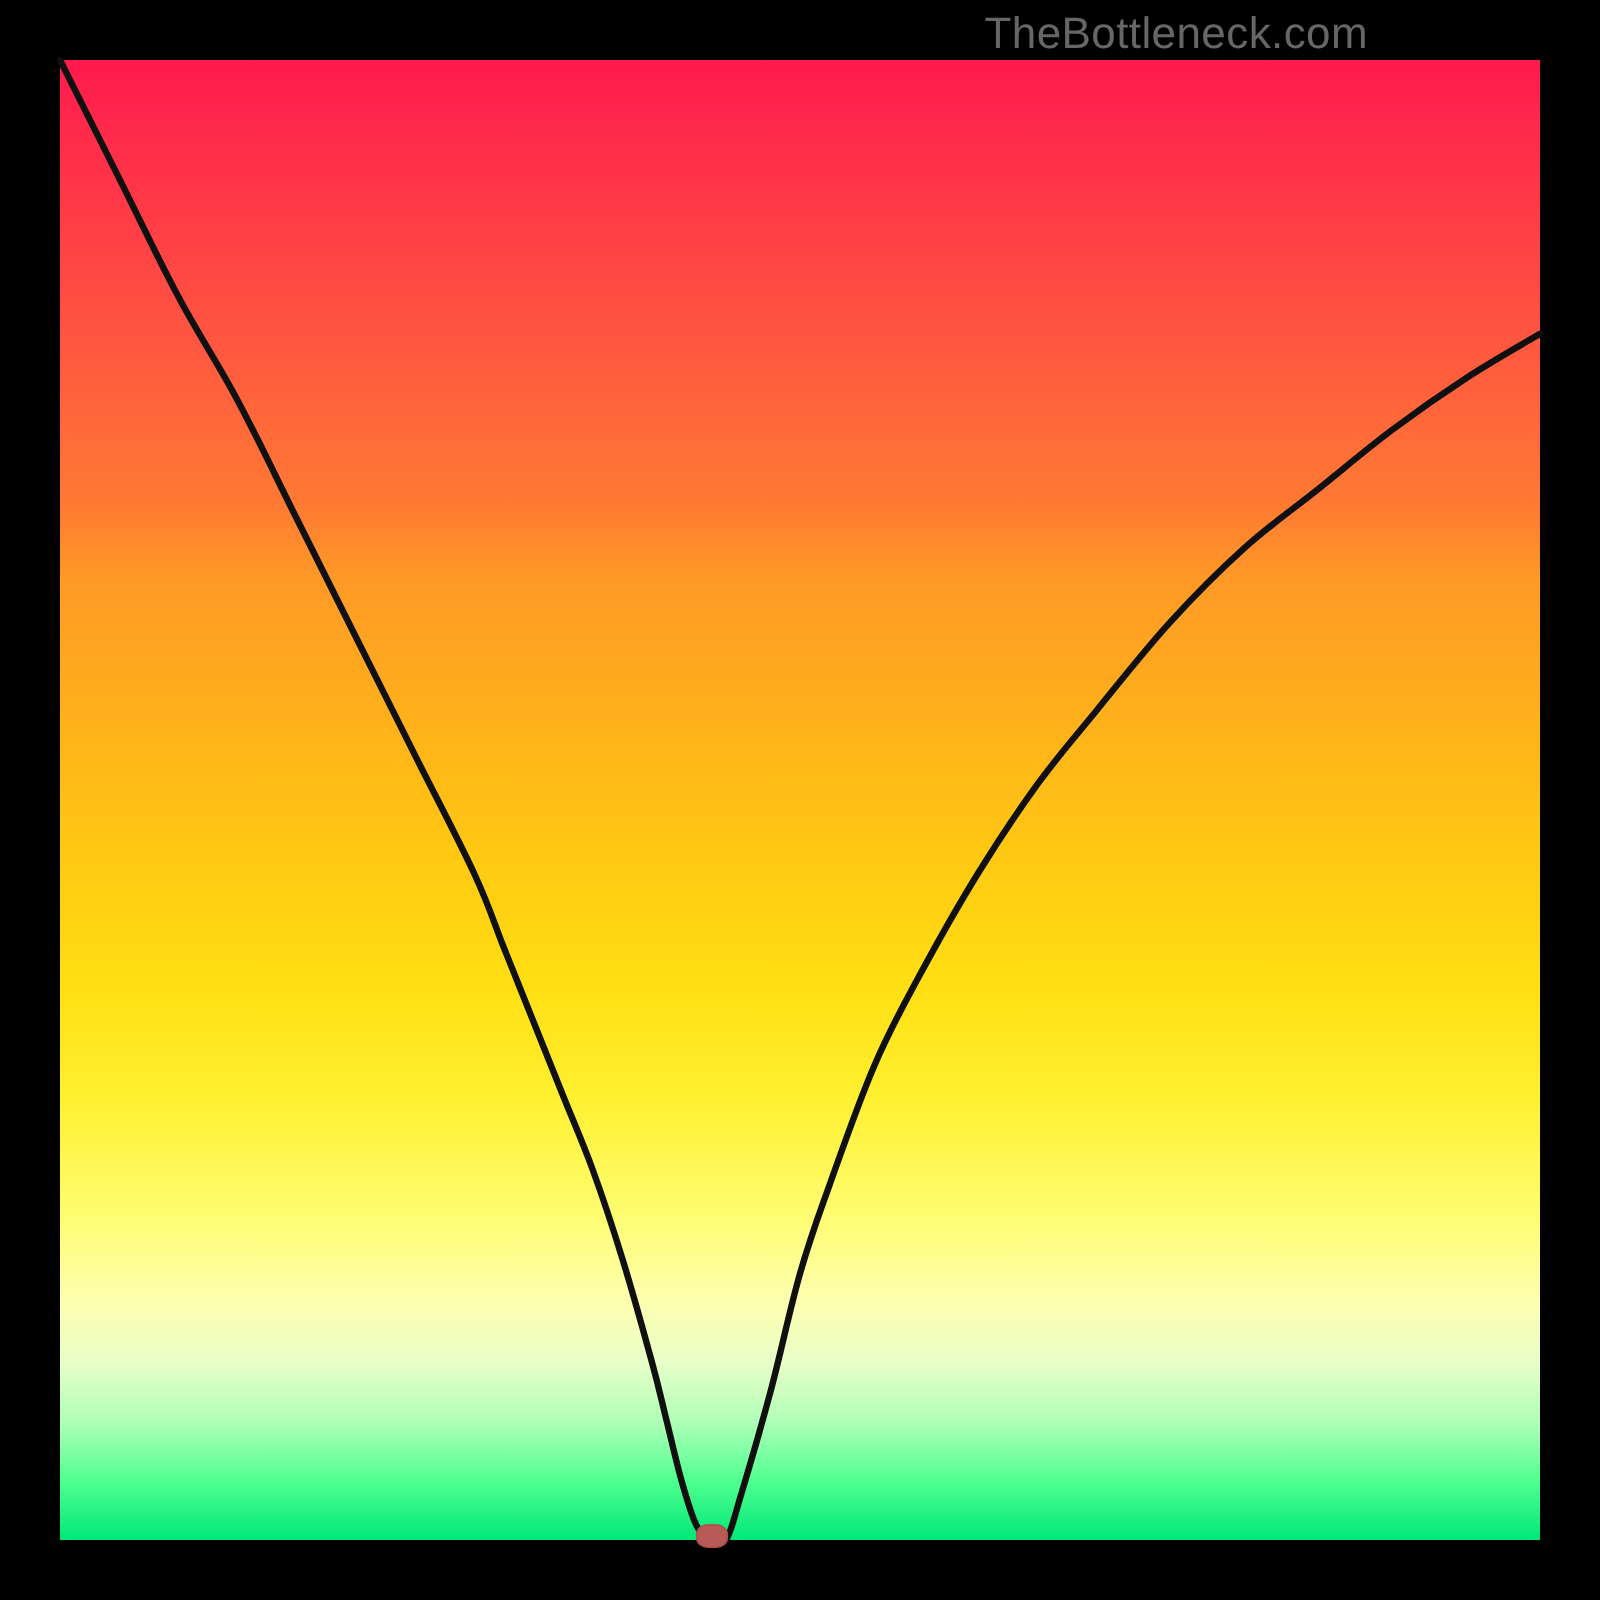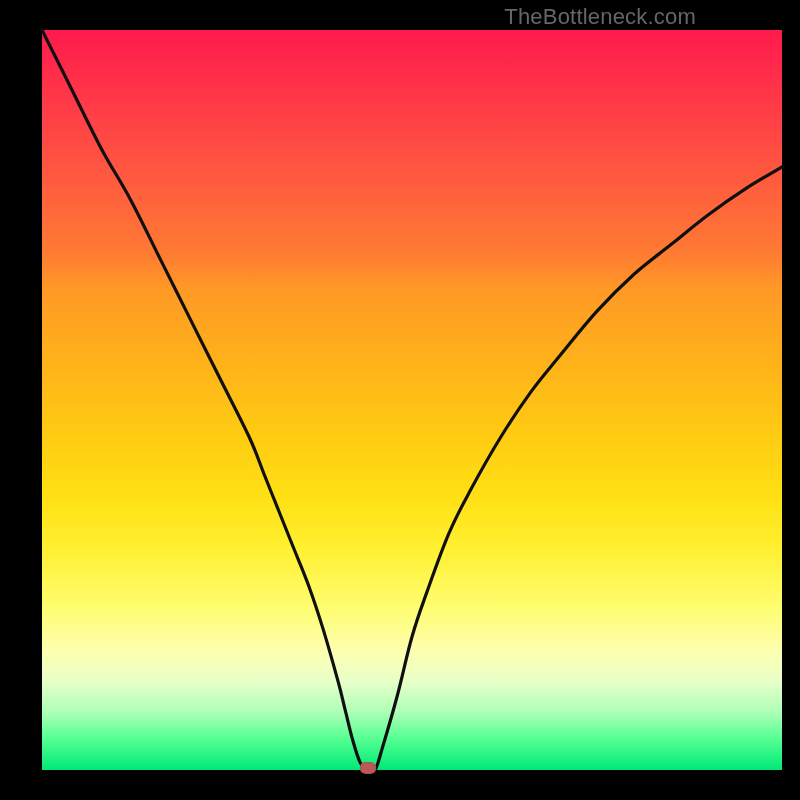--- a/index.html
+++ b/index.html
@@ -6,21 +6,21 @@
     margin: 0;
     padding: 0;
     width: 800px;
     height: 800px;
     background: #000;
     overflow: hidden;
     font-family: Arial, Helvetica, sans-serif;
   }
   .frame {
     position: absolute;
-    left: 12px;
+    left: 0;
     top: 0;
     width: 692px;
     height: 800px;
     background: #000;
   }
   .plot-area {
     position: absolute;
     left: 30px;
     top: 30px;
     width: 740px;

